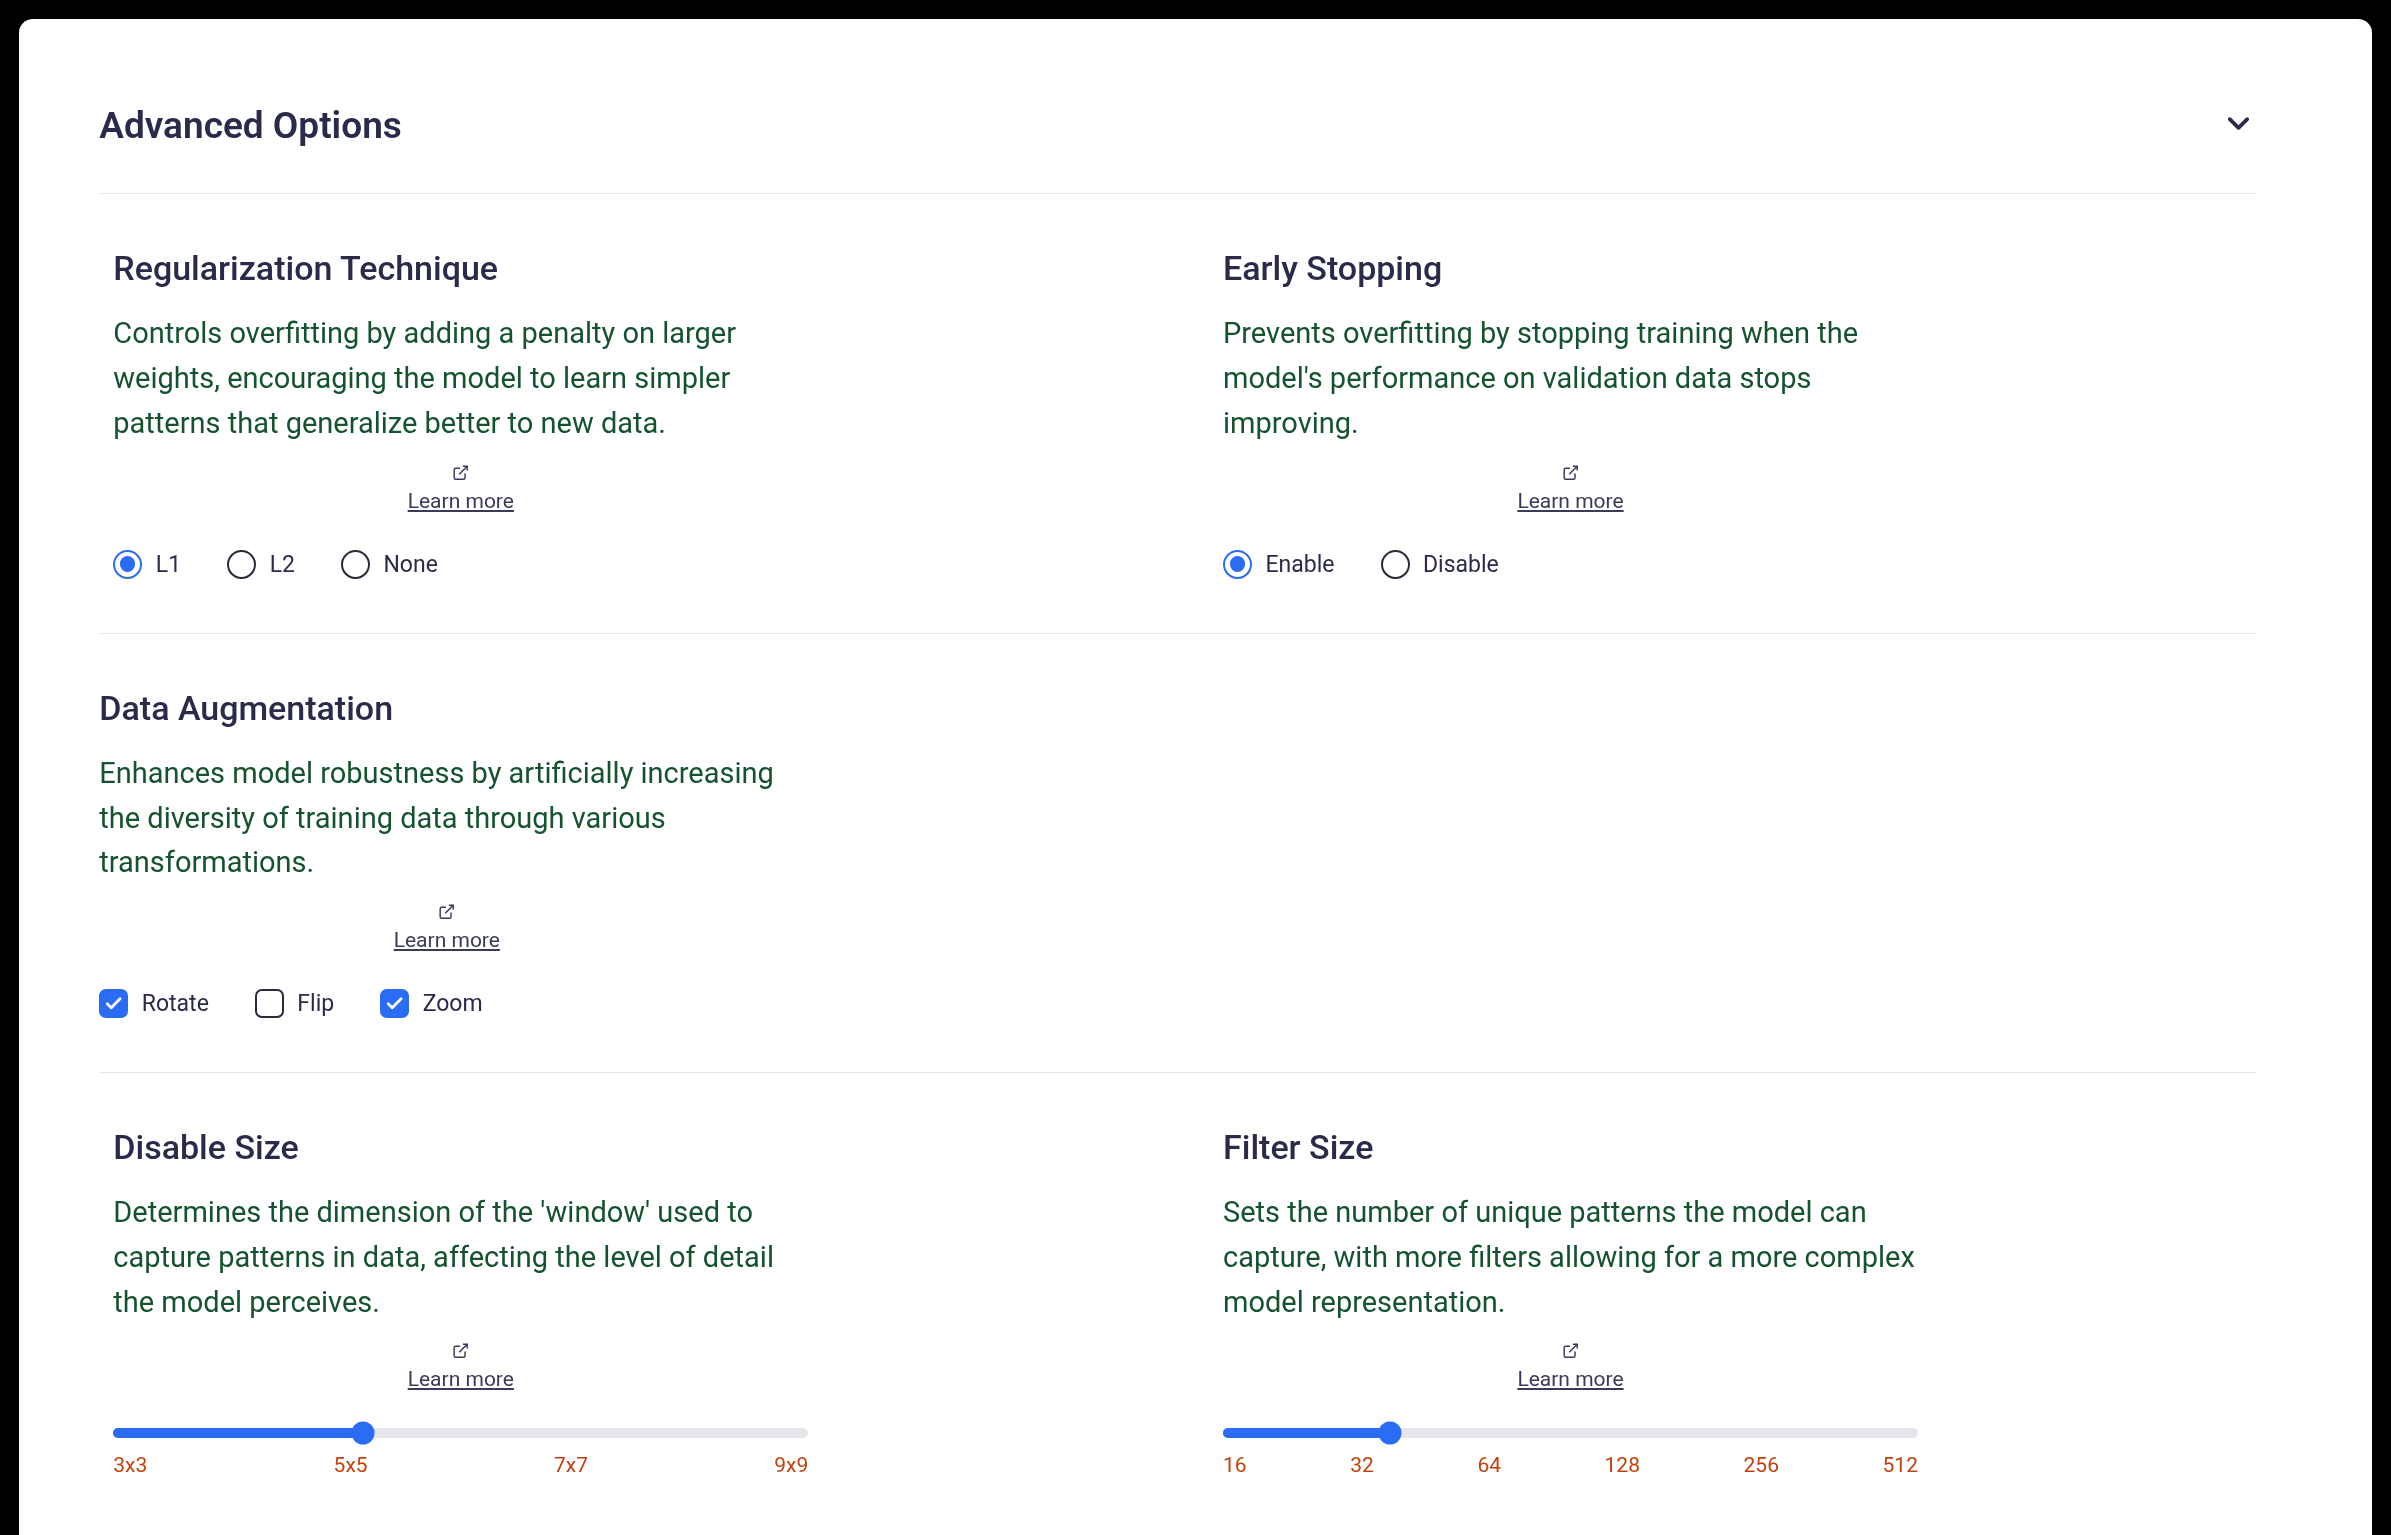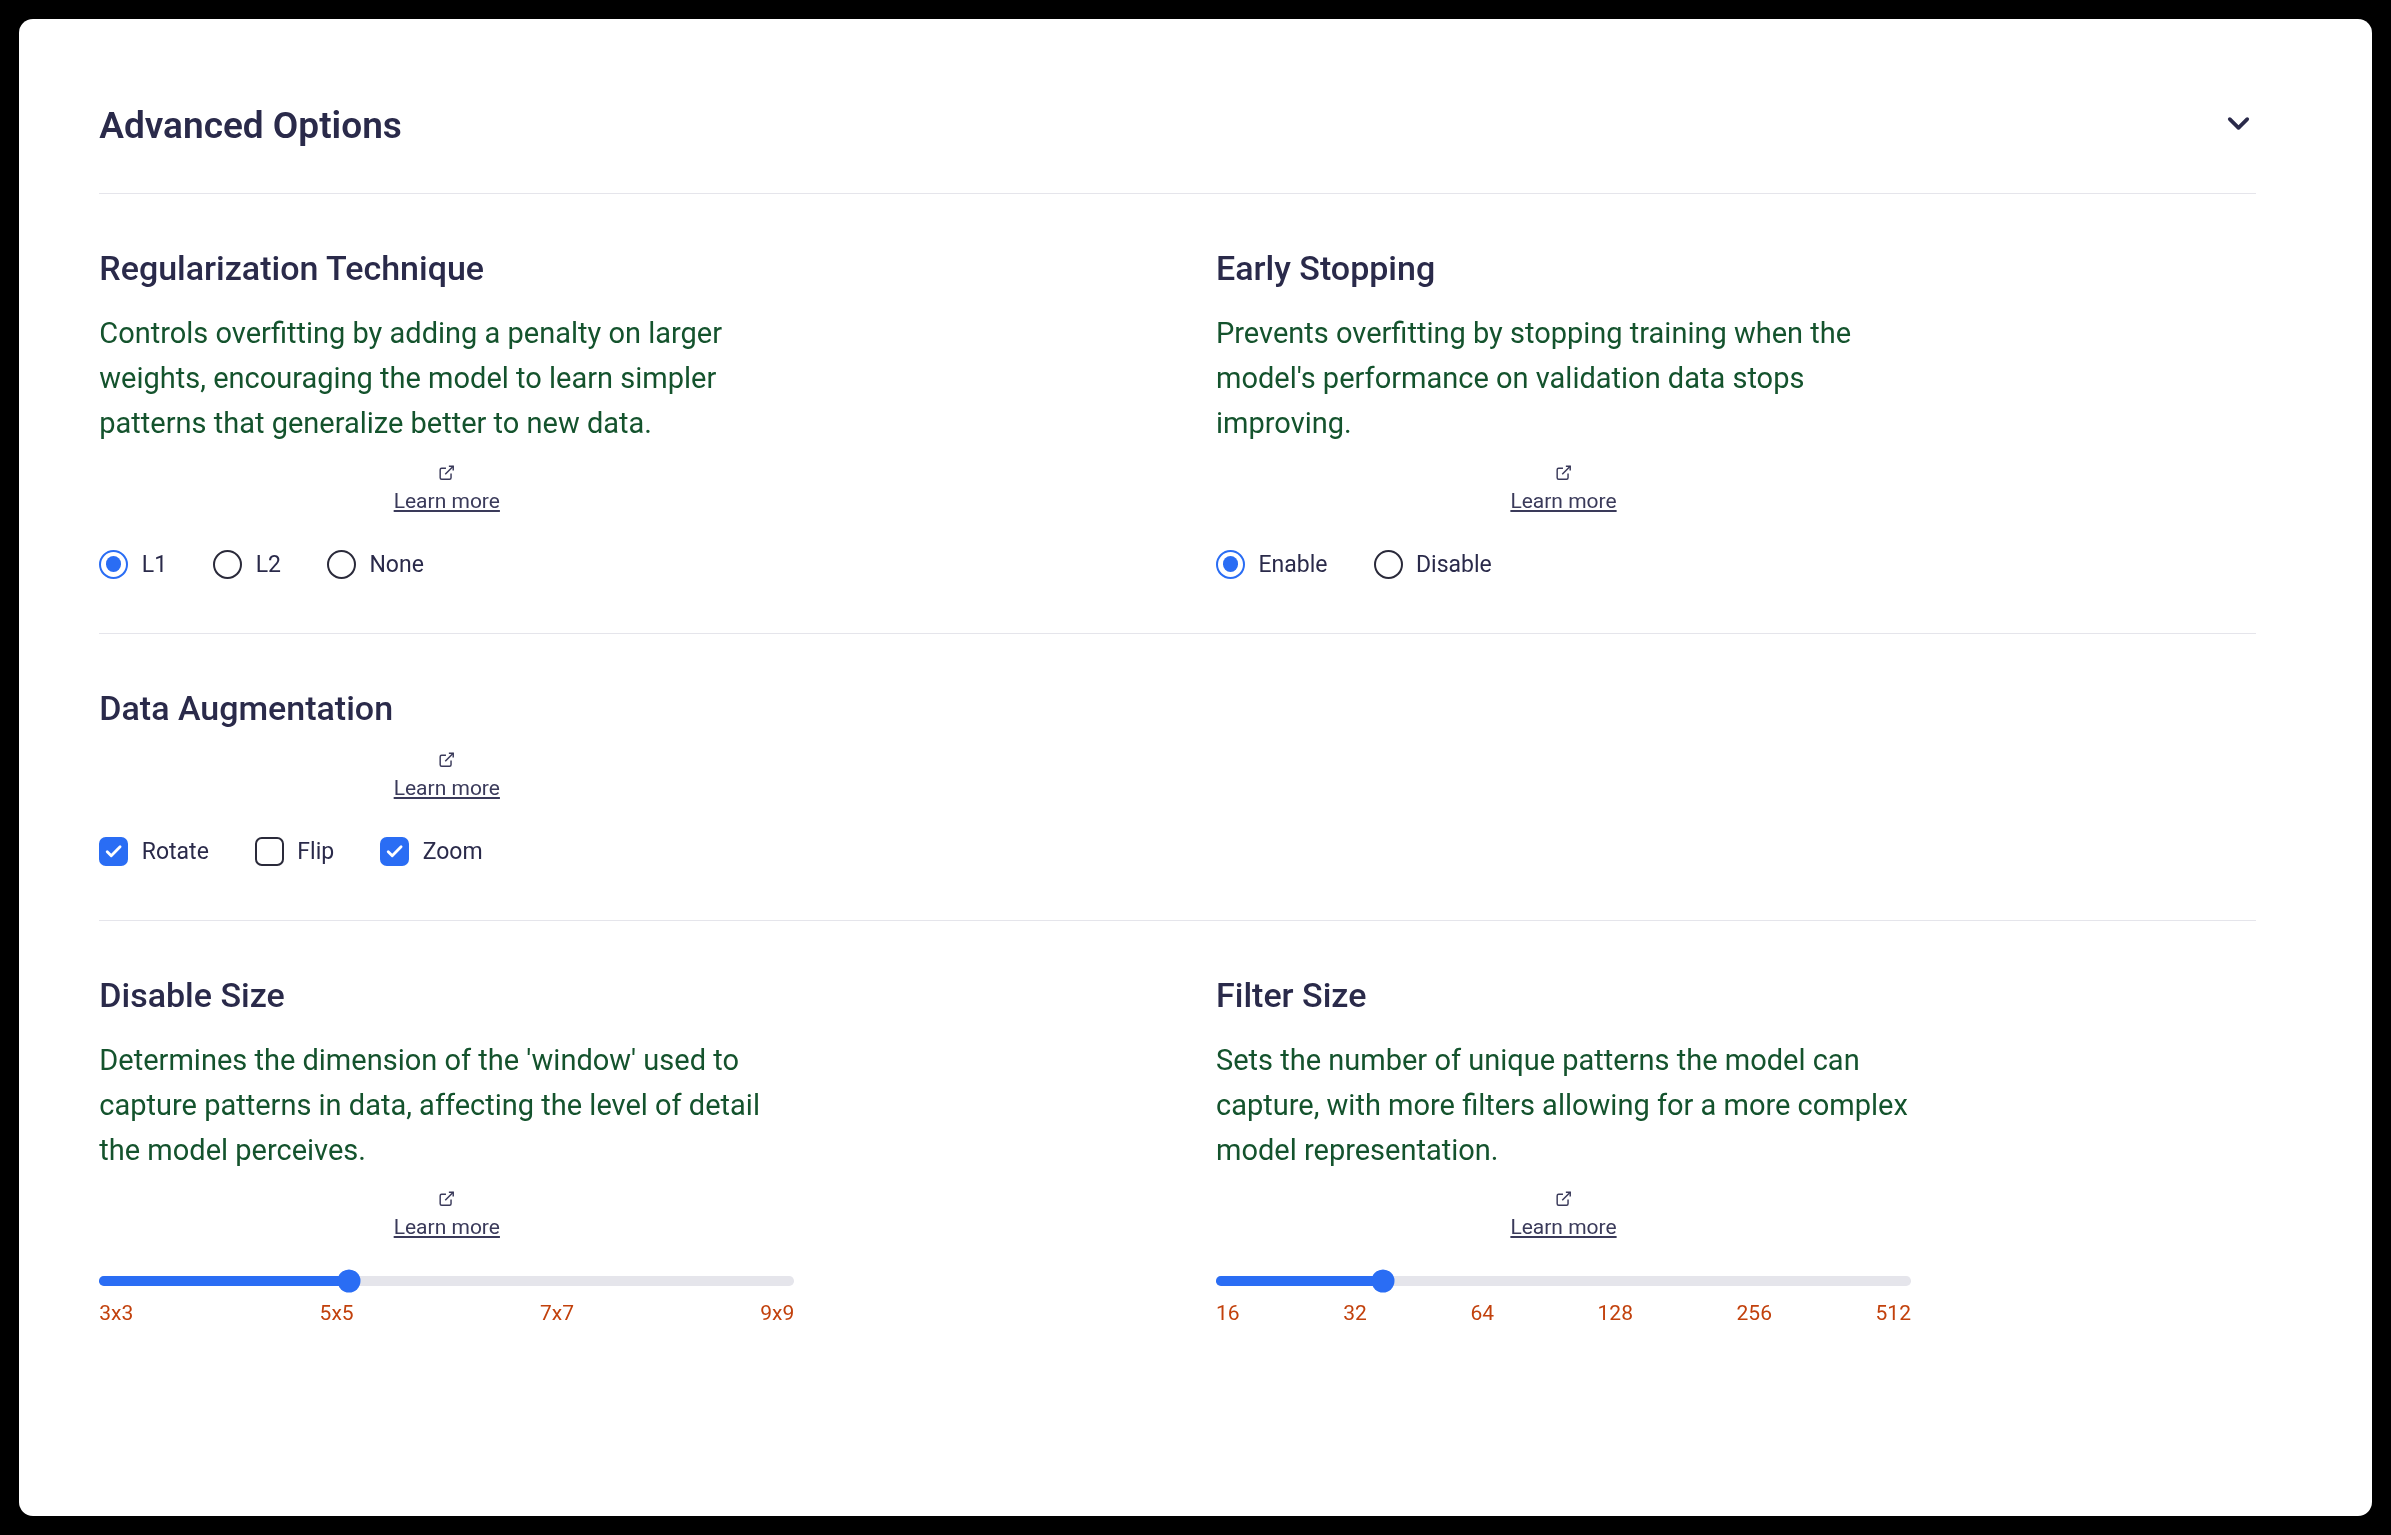--- a/index.html
+++ b/index.html
@@ -35,20 +35,21 @@
 .divider {
   height: 1px;
   background: #e5e5eb;
   width: 100%;
 }
 .options-grid {
   display: grid;
   grid-template-columns: 1fr 1fr;
   gap: 8px 77px;
   padding: 54px 0;
+  margin-left: 14px;
 }
 .option-block {
   display: flex;
   flex-direction: column;
   max-width: 695px;
 }
 .option-title {
   font-size: 34px;
   font-weight: 500;
   color: #2a2a4a;
@@ -232,20 +233,21 @@
       </div>
     </div>
 
   </div>
 
   <div class="divider"></div>
 
   <div class="single-row">
     <div class="option-block">
       <h2 class="option-title">Data Augmentation</h2>
+      <p class="option-desc">Enhances model robustness by artificially increasing the diversity of training data through various transformations.</p>
       <a class="learn-more">
         <svg width="17.4" height="17.4" viewBox="0 0 24 24" fill="none" stroke="#3a3a5a" stroke-width="2">
             <path d="M18 13v6a2 2 0 0 1-2 2H5a2 2 0 0 1-2-2V8a2 2 0 0 1 2-2h6"></path>
             <polyline points="15 3 21 3 21 9"></polyline>
             <line x1="10" y1="14" x2="21" y2="3"></line>
           </svg>
         <span>Learn more</span>
       </a>
       <div class="check-group">
         <div class="check-item">

